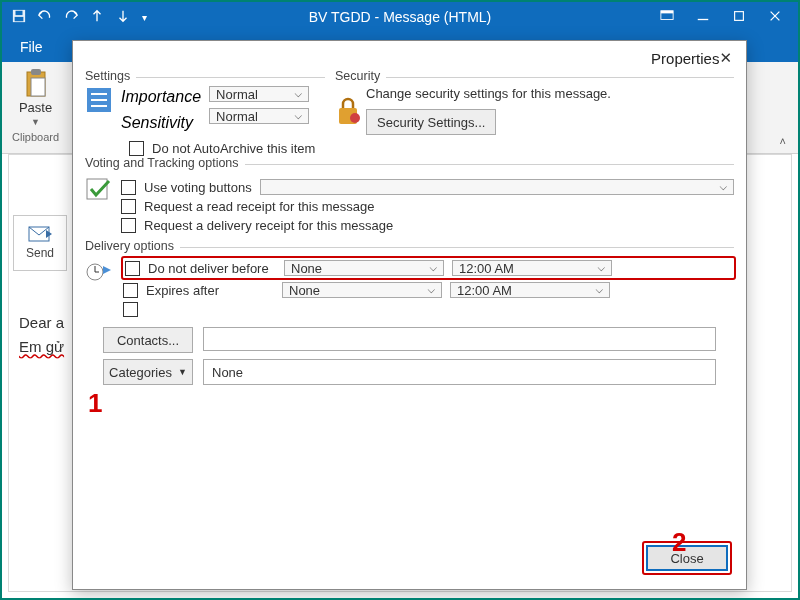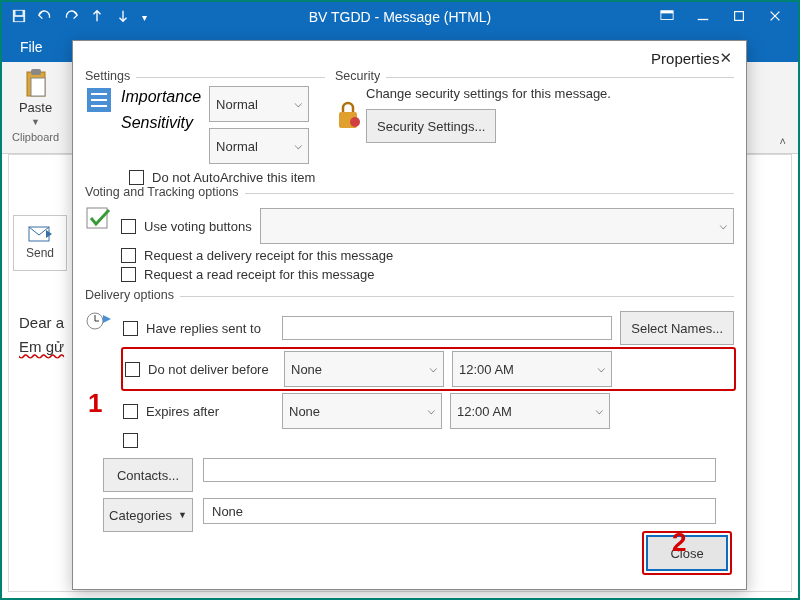--- a/index.html
+++ b/index.html
@@ -28,23 +28,23 @@
   .content-bg .send-pane { position: absolute; left: 4px; top: 60px; width: 54px; height: 56px; border: 1px solid #c8c8c8; display:flex; flex-direction:column; align-items:center; justify-content:center; gap:4px; font-size:12px; color:#444;}
   .content-bg .body-area { position: absolute; left: 4px; top: 150px; right:4px; color:#333; font-size:15px; padding:6px; line-height:1.6; }
   .body-area .redline { text-decoration: underline wavy #c00; text-decoration-skip-ink: none; }
   
   
   .dialog { position: absolute; left: 70px; top: 38px; width: 675px; height: 550px; background: #fff; border: 1px solid #888; box-shadow: 0 4px 16px rgba(0,0,0,0.25); }
   .dlg-title { display: flex; justify-content: flex-end; align-items: center; padding: 8px 14px 10px 14px; font-size: 15px; color: #222; }
   .dlg-close { font-size: 15px; color: #333; cursor: pointer; }
   .row { display: flex; align-items: center; gap: 8px; margin: 4px 0; font-size: 13px; color: #333; }
   .chk { width: 15px; height: 15px; border: 1px solid #333; display: inline-block; flex-shrink:0; }
-  .combo { border: 1px solid #aaa; background: #f7f7f7; height: 36px; display: flex; align-items: center; padding: 0 6px; font-size: 13px; color: #333; position: relative; }
+  .combo { border: 1px solid #aaa; background: #f7f7f7; height: 16px; display: flex; align-items: center; padding: 0 6px; font-size: 13px; color: #333; position: relative; }
   .combo .carr { margin-left: auto; font-size: 10px; color: #555; }
-  .btn { border: 1px solid #aaa; background: #eee; height: 26px; padding: 16px 10px; font-size: 13px; color: #333; display: inline-flex; align-items: center; }
+  .btn { border: 1px solid #aaa; background: #eee; height: 26px; padding: 8px 10px; font-size: 13px; color: #333; display: inline-flex; align-items: center; }
   
   .settings-split { display: flex; gap: 0; margin: 0 12px 6px 12px; }
   .settings-left { width: 240px; border-top: 1px solid #d0d0d0; position: relative; padding-top: 8px; }
   .settings-right { flex: 1; border-top: 1px solid #d0d0d0; position: relative; padding-top: 8px; margin-left: 10px; }
   .grp-label { position: absolute; top: -9px; left: 0; background: #fff; font-size: 12.5px; color: #444; padding-right: 6px; }
   .settings-icon { width: 28px; height: 28px; flex-shrink: 0; }
   
   .settings-rows { display: flex; gap: 8px; }
   .settings-rows .col-labels { display:flex; flex-direction:column; gap:8px; padding-top:2px;font-style:italic;}
   .settings-rows .col-combos { display:flex; flex-direction:column; gap:6px;}
@@ -210,46 +210,40 @@
         <div class="row">
           <span class="chk"></span>
           <span>Use voting buttons</span>
           <div class="combo" style="flex:1;">
               <span></span>
               <span class="carr">⌵</span>
             </div>
         </div>
         <div class="row">
           <span class="chk"></span>
+          <span>Request a read receipt for this message</span>
+        </div>
+        <div class="row">
+          <span class="chk"></span>
           <span>Request a delivery receipt for this message</span>
-        </div>
-        <div class="row">
-          <span class="chk"></span>
-          <span>Request a read receipt for this message</span>
         </div>
       </div>
     </div>
   </div>
 
   <div style="margin:10px 12px 0 12px; border-top:1px solid #d0d0d0; position:relative; padding-top:10px;">
     <span class="grp-label" style="top:-9px;">Delivery options</span>
     <div style="display:flex; gap:10px;">
       <svg width="28" height="28" viewBox="0 0 28 28">
           <circle cx="10" cy="14" r="8" fill="#fff" stroke="#888"></circle>
           <line x1="10" y1="14" x2="10" y2="8" stroke="#333"></line>
           <line x1="10" y1="14" x2="14" y2="14" stroke="#333"></line>
           <path d="M18 8 L26 12 L18 16 Z" fill="#4a8fd6"></path>
         </svg>
       <div style="flex:1;">
-        <div class="row">
-          <span class="chk"></span>
-          <span style="width:128px;">Have replies sent to</span>
-          <div class="long-input"></div>
-          <div class="btn">Select Names...</div>
-        </div>
         <div class="row redbox1">
           <span class="chk"></span>
           <span style="width:128px;">Do not deliver before</span>
           <div class="combo" style="width:160px;">
               <span>None</span>
               <span class="carr">⌵</span>
             </div>
           <div class="combo" style="width:160px;">
               <span>12:00 AM</span>
               <span class="carr">⌵</span>

